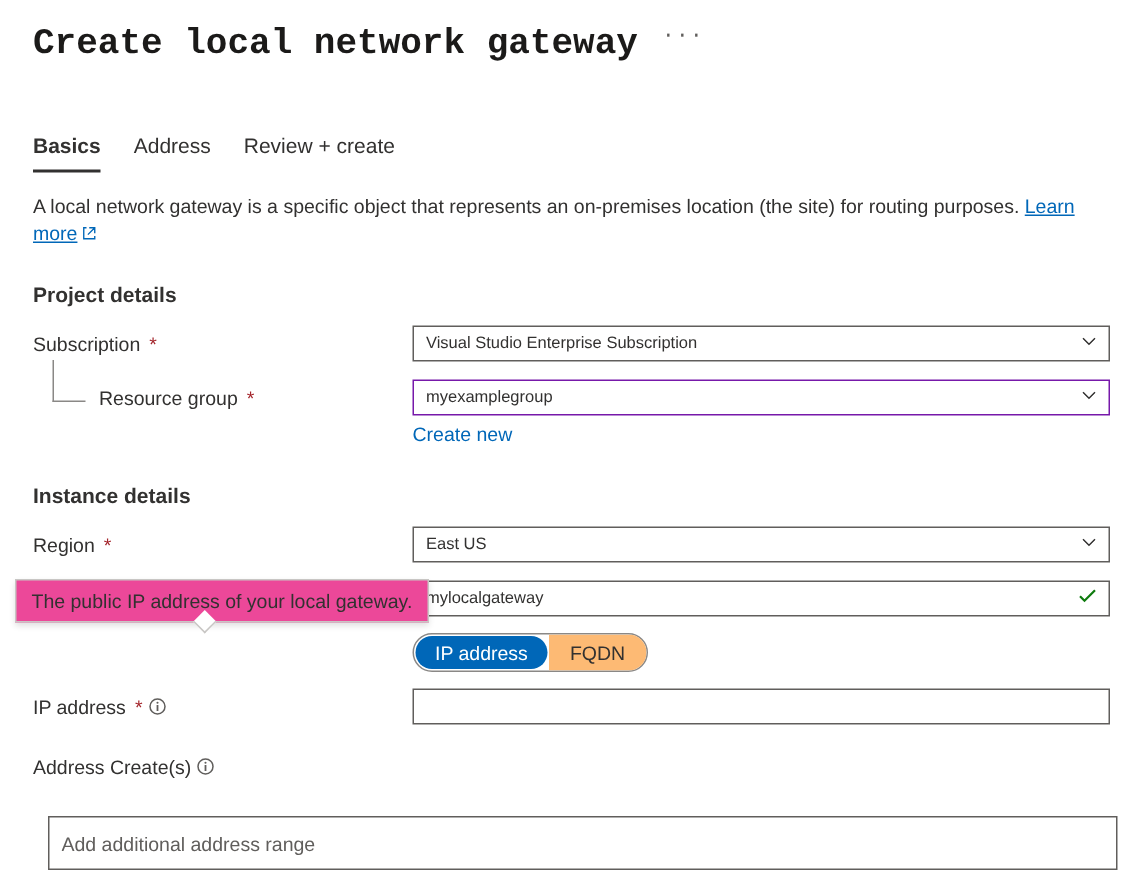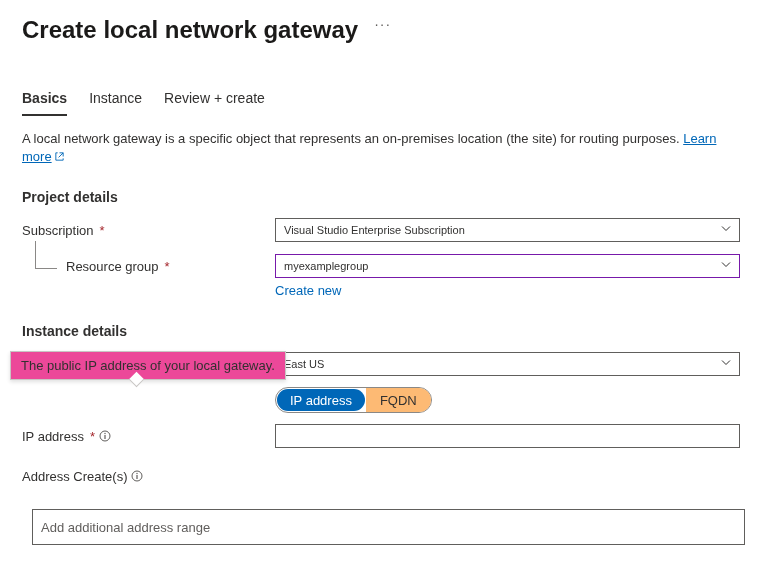--- a/index.html
+++ b/index.html
@@ -6,21 +6,21 @@
   body {
     font-family: "Segoe UI", -apple-system, sans-serif;
     font-size: 13px;
     color: #323130;
     margin: 0;
     padding: 0;
     background: #fff;
     width: 762px;
   }
   .page { padding: 16px 22px 20px 22px; }
-  .title-row { display: flex; gap: 16px; }
+  .title-row { display: flex; gap: 16px; font-family: Liberation Mono, monospace; }
   h1 { font-size: 24px; font-weight: 600; margin: 0 0 4px 0; color: #1b1a19; }
   .more { color: #605e5c; letter-spacing: 1px; font-size: 14px; padding-bottom: 4px; cursor: pointer; }
   .tabs { display: flex; gap: 22px; margin-top: 36px; border-bottom: 0; }
   .tab { font-size: 14px; padding: 6px 0 8px 0; cursor: pointer; color: #323130; }
   .tab.active { font-weight: 600; border-bottom: 2px solid #323130; }
   .desc { margin-top: 14px; font-size: 13px; line-height: 1.4; color: #323130; }
   .link { color: #0067b8; text-decoration: underline; cursor: pointer; }
   .ext-icon { display: inline-block; vertical-align: -1px; margin-left: 2px; }
   h2 { font-size: 14px; font-weight: 600; margin: 22px 0 12px 0; }
   .field-row { display: flex; align-items: center; margin-bottom: 10px; min-height: 26px; position: relative; }
@@ -89,21 +89,21 @@
 <body>
 
 <div class="page">
   <div class="title-row">
     <h1>Create local network gateway</h1>
     <span class="more">···</span>
   </div>
 
   <div class="tabs">
     <div class="tab active">Basics</div>
-    <div class="tab">Instance</div>
+    <div class="tab">Address</div>
     <div class="tab">Review + create</div>
   </div>
 
   <div class="desc">
     <span>A local network gateway is a specific object that represents an on-premises location (the site) for routing purposes.  </span><span class="link"><span>Learn more</span><span class="ext-icon"><svg width="11" height="11" viewBox="0 0 12 12">
             <path d="M4 2h-2v8h8v-2M6 2h4v4M10 2L5 7" stroke="#0067b8" stroke-width="1" fill="none"></path>
           </svg></span></span>
   </div>
 
   <h2>Project details</h2>
@@ -155,20 +155,34 @@
     <div class="field-control">
       <div class="select-wrap">
         <input class="select" readonly="" value="East US" style="">
         <span class="chev"><svg width="12" height="12" viewBox="0 0 12 12">
               <path d="M2 4l4 4 4-4" stroke="#323130" stroke-width="1" fill="none"></path>
             </svg></span>
       </div>
     </div>
   </div>
 
+  <div class="field-row">
+    <div class="field-label">
+      <span>Name</span>
+        <span class="req">*</span>
+    </div>
+    <div class="field-control">
+      <div class="select-wrap active">
+        <input class="input" value="mylocalgateway" style="">
+        <span class="valid-check"><svg width="14" height="14" viewBox="0 0 14 14">
+              <path d="M2 7l3 3 7-7" stroke="#107c10" stroke-width="1.5" fill="none"></path>
+            </svg></span>
+      </div>
+    </div>
+  </div>
 
   <div class="field-row" style="position:relative;">
     <div class="tooltip">The public IP address of your local gateway.</div>
     <div class="field-label" style="visibility:hidden;">
       <span>Endpoint</span>
     </div>
     <div class="field-control">
       <div class="pill-group">
         <button class="pill active">IP address</button>
         <button class="pill">FQDN</button>

